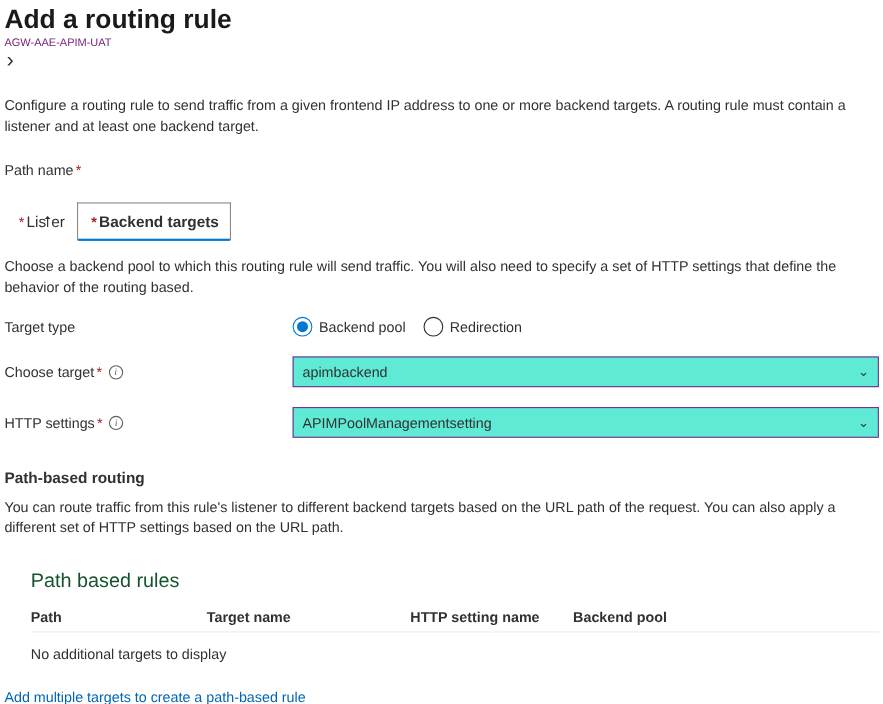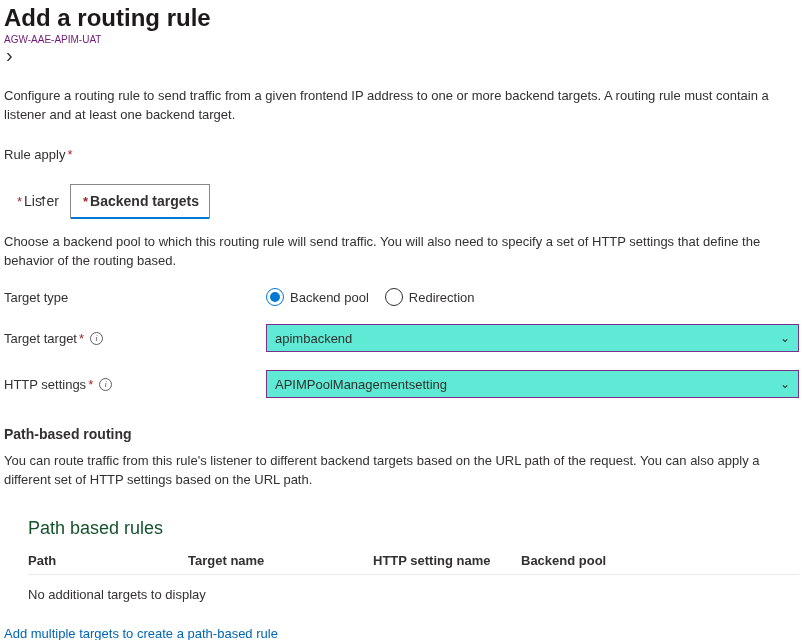--- a/index.html
+++ b/index.html
@@ -125,21 +125,21 @@
       <h1 class="title">Add a routing rule</h1>
       <div class="subtitle">AGW-AAE-APIM-UAT</div>
     </div>
     <div class="chevron-close">›</div>
   </div>
 
   <div class="intro">Configure a routing rule to send traffic from a given frontend IP address to one or more backend targets. A routing rule must contain a listener and at least one backend target.</div>
 
   <div class="form-row top">
     <div class="label-col">
-      <span class="label-text">Rule apply</span>
+      <span class="label-text">Path name</span>
       <span class="req">*</span>
     </div>
   </div>
 
   <div class="tabs">
     <div class="tab inactive">
       <span class="req">*</span>
       <span>Lis<span class="cursor">⭡</span>er</span>
     </div>
     <div class="tab active">
@@ -165,21 +165,21 @@
         <div class="radio">
           <span class="radio-outer"></span>
           <span>Redirection</span>
         </div>
       </div>
     </div>
   </div>
 
   <div class="form-row">
     <div class="label-col">
-      <span class="label-text">Target target</span>
+      <span class="label-text">Choose target</span>
       <span class="req">*</span>
       <span class="info-icon">i</span>
     </div>
     <div class="field-col">
       <div class="select">
         <span>apimbackend</span>
         <span class="caret">⌄</span>
       </div>
     </div>
   </div>

